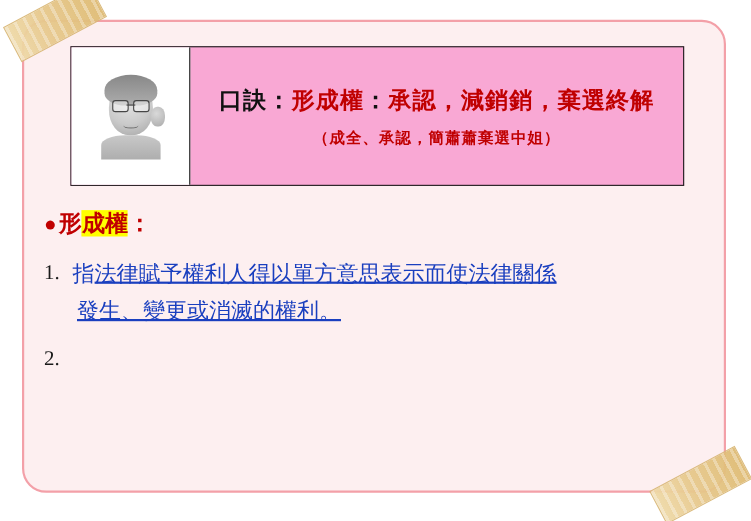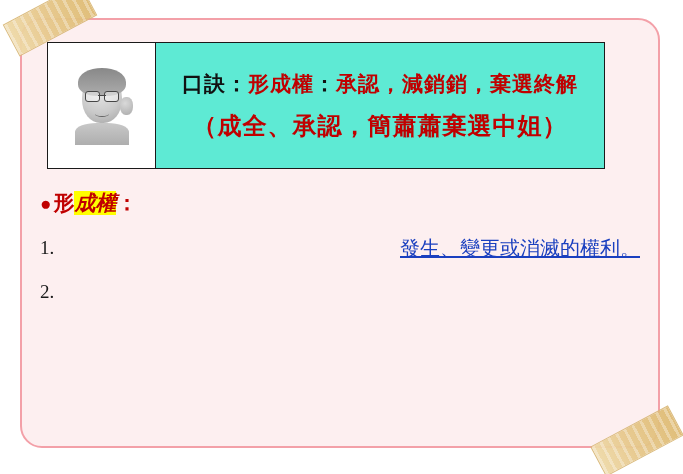--- a/index.html
+++ b/index.html
@@ -64,26 +64,26 @@
       rgba(255,255,255,0.32) 0px,
       rgba(255,255,255,0.32) 3px,
       rgba(0,0,0,0.0) 3px,
       rgba(0,0,0,0.0) 9px
     );
   }
 
   
   .mnemonic-box {
     position: absolute;
-    left: 47px;
+    left: 64px;
     top: 42px;
     width: 558px;
     height: 127px;
     border: 1px solid #1a1a1a;
-    background: #5eead4;
+    background: #f9a8d4;
     box-sizing: border-box;
     display: flex;
   }
   .portrait-cell {
     width: 108px;
     border-right: 1px solid #1a1a1a;
     display: flex;
     align-items: center;
     justify-content: center;
     box-sizing: border-box;
@@ -179,29 +179,29 @@
     box-sizing: border-box;
   }
   .mn-line1 {
     font-size: 21px;
     font-weight: bold;
     letter-spacing: 1px;
     white-space: nowrap;
     margin-bottom: 12px;
   }
   .mn-line2 {
-    font-size: 24px;
+    font-size: 14px;
     font-weight: bold;
     color: #c00000;
     letter-spacing: 1px;
     white-space: nowrap;
   }
   .t-black { color: #111111; }
   .t-red { color: #c00000; }
-  .hl { background: #ffff00; font-style: italic; }
+  .hl { background: #ffff00; }
 
   
   .content {
     position: absolute;
     left: 40px;
     top: 186px;
     width: 600px;
   }
   .heading {
     font-size: 21px;
@@ -225,21 +225,21 @@
   }
   .item-num {
     width: 26px;
     flex: 0 0 26px;
     color: #1a1a1a;
     font-size: 19px;
   }
   .item-body { flex: 1; }
   .u { text-decoration: underline; }
   .line { white-space: nowrap; }
-  .indent { padding-left: 4px; text-align: right; }
+  .indent { padding-left: 4px; }
 </style>
 </head>
 <body>
 
 <div class="slide">
 
   <div class="frame"></div>
 
   <div class="tape tape-tl">
     <div class="tape-stripes"></div>
@@ -270,20 +270,23 @@
 
   <div class="content">
 
     <div class="heading">
       <span class="bullet-dot">●</span><span>形</span><span class="hl">成權</span><span>：</span>
     </div>
 
     <div class="item">
       <div class="item-num">1.</div>
       <div class="item-body">
+        <div class="line">
+          <span>指</span><span class="u">法律賦予權利人得以單方意思表示而使法律關係</span>
+        </div>
         <div class="line u indent">發生、變更或消滅的權利。</div>
       </div>
     </div>
 
     <div class="item">
       <div class="item-num">2.</div>
       <div class="item-body">
       </div>
     </div>
 

